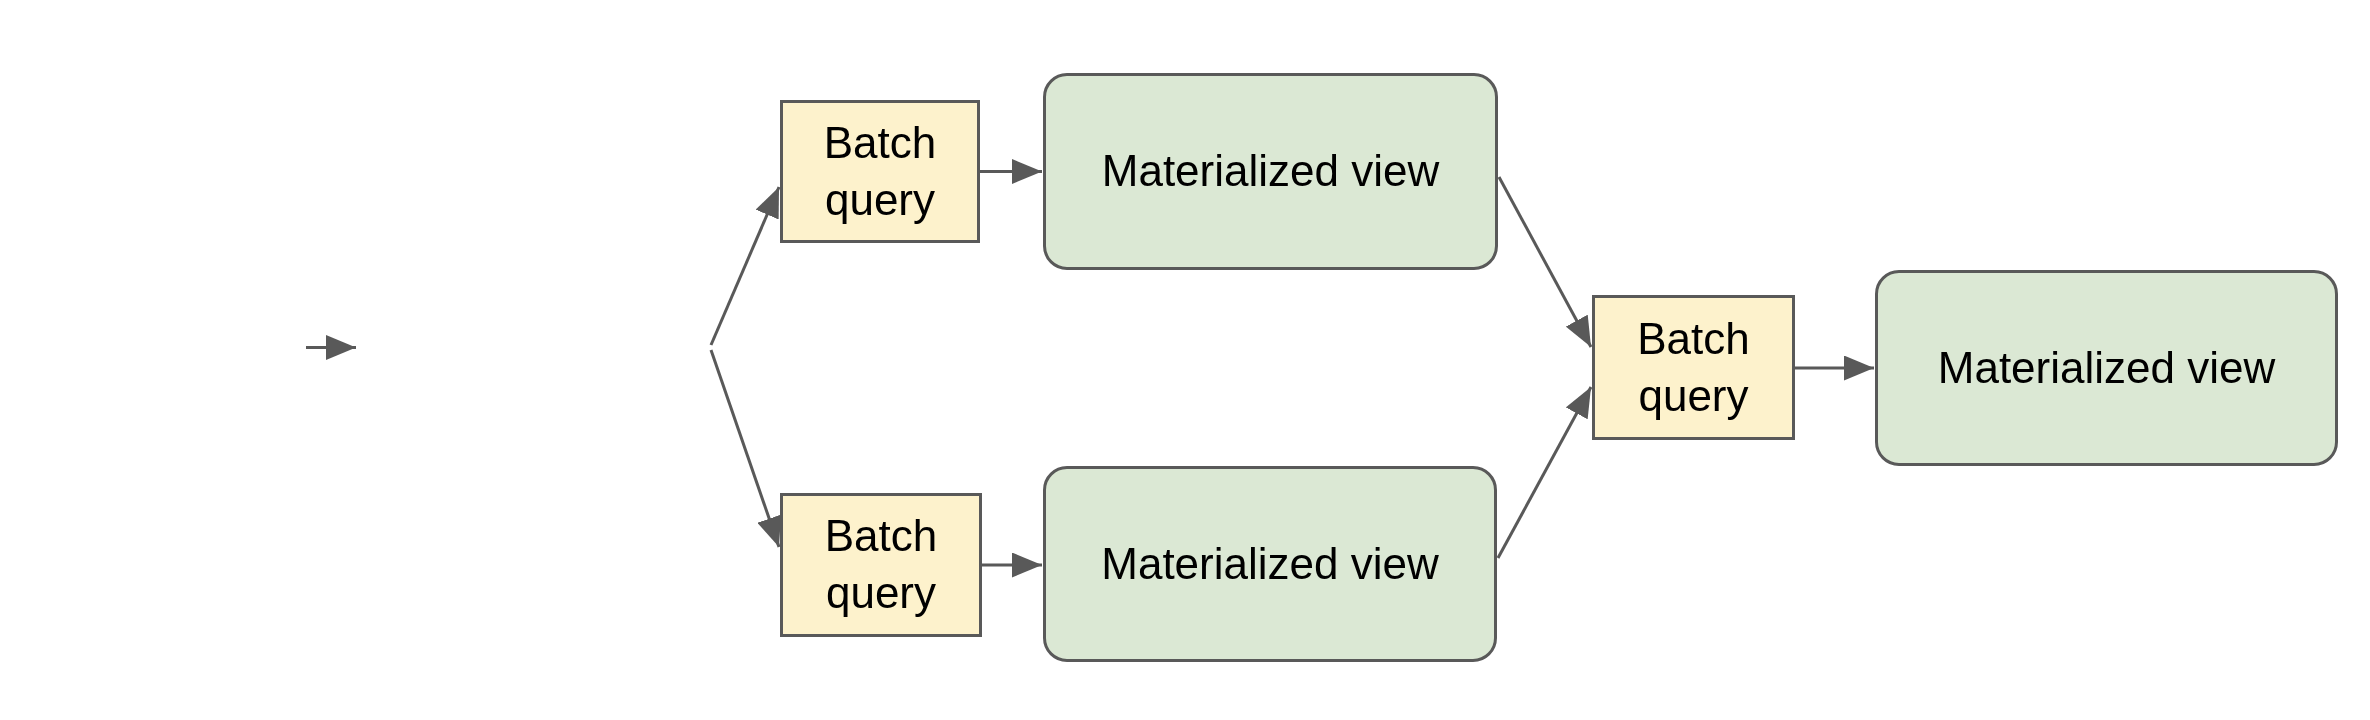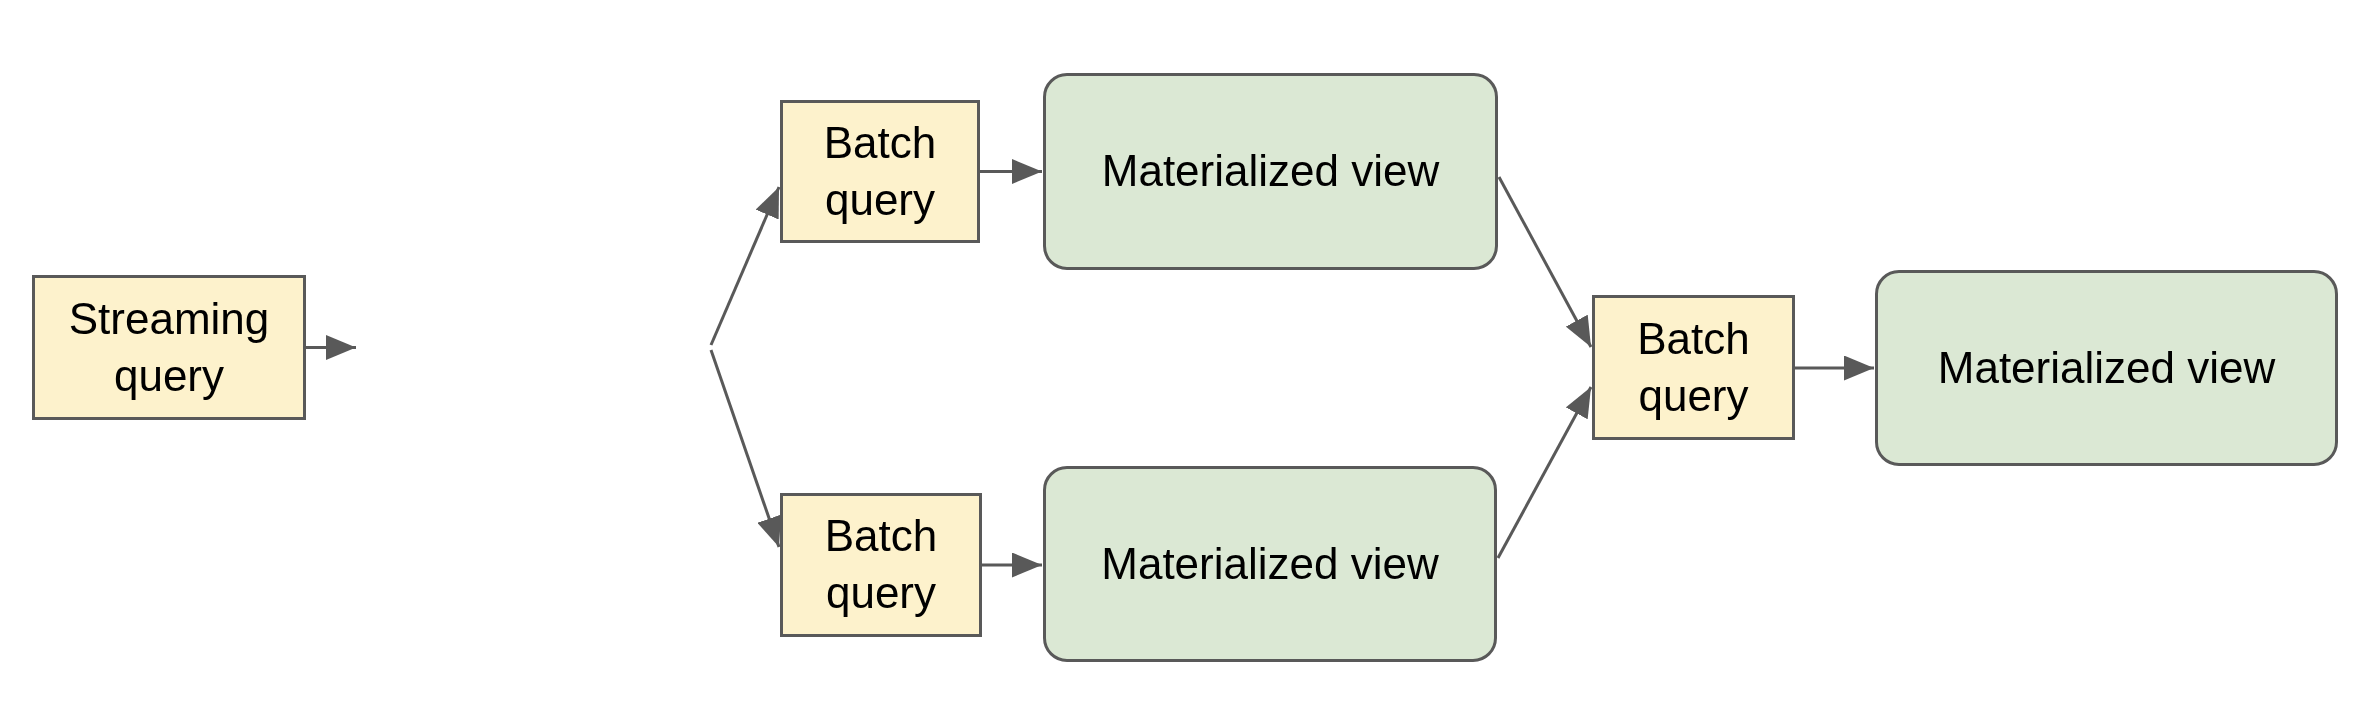--- a/index.html
+++ b/index.html
@@ -65,23 +65,20 @@
     <line x1="306" y1="347.5" x2="356" y2="347.5" marker-end="url(#arrow)"></line>
     <line x1="711" y1="345" x2="779" y2="187" marker-end="url(#arrow)"></line>
     <line x1="711" y1="350" x2="779" y2="547" marker-end="url(#arrow)"></line>
     <line x1="980" y1="171.5" x2="1042" y2="171.5" marker-end="url(#arrow)"></line>
     <line x1="982" y1="565" x2="1042" y2="565" marker-end="url(#arrow)"></line>
     <line x1="1499" y1="177" x2="1591" y2="347" marker-end="url(#arrow)"></line>
     <line x1="1498" y1="558" x2="1591" y2="387" marker-end="url(#arrow)"></line>
     <line x1="1795" y1="368" x2="1874" y2="368" marker-end="url(#arrow)"></line>
   </svg>
 
-  <div class="node query" style="left:32px; top:275px; width:274px; height:145px">
-    <span class="label">Streaming query</span>
-  </div>
 
 
   <div class="node query" style="left:780px; top:100px; width:200px; height:143px">
     <span class="label">Batch query</span>
   </div>
 
   <div class="node dataset" style="left:1043px; top:73px; width:455px; height:197px">
     <span class="label">Materialized view</span>
   </div>
 

